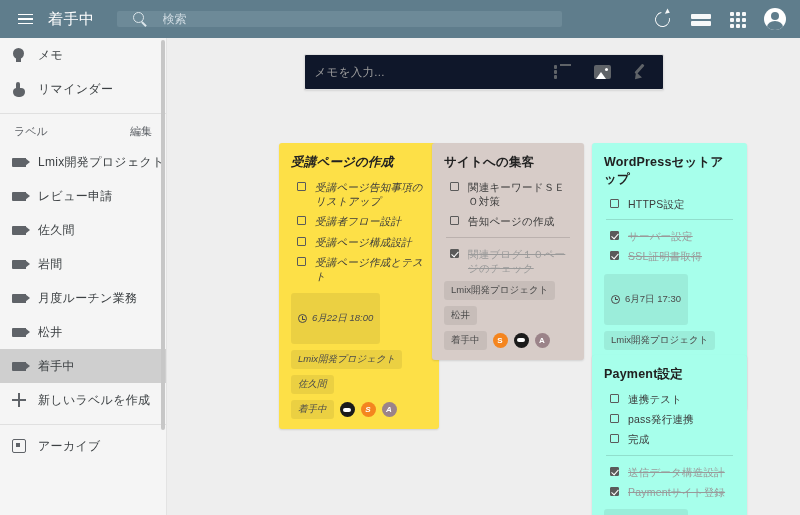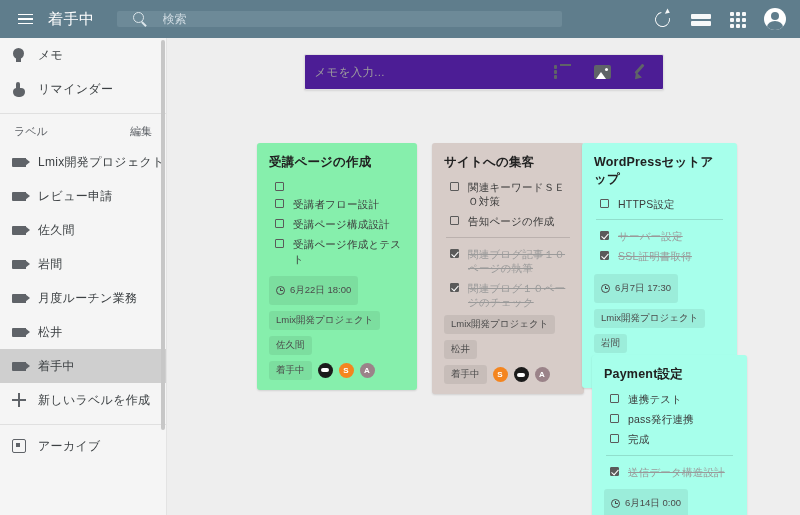--- a/index.html
+++ b/index.html
@@ -170,21 +170,21 @@
     background: #c7c7c7; border-radius: 2px;
   }
 
   
   .main {
     position: absolute; top: 38px; left: 167px; right: 0; bottom: 0;
     background: #eeeeee; overflow: hidden;
   }
   .note-input-bar {
     width: 360px; height: 36px; margin: 16px auto 0 auto;
-    background: #4c1d95; border: 1px solid #e0e0e0; border-radius: 2px;
+    background: #0f172a; border: 1px solid #e0e0e0; border-radius: 2px;
     box-shadow: 0 1px 2px rgba(0,0,0,.10);
     display: flex; align-items: center; padding: 0 10px;
   }
   .note-input-bar .ph {
     font-size: 11.5px; color: #9e9e9e; flex: 1; letter-spacing: .3px;
   }
   .nib-icons { display: flex; align-items: center; gap: 22px; padding-right: 4px; }
   .nib { width: 18px; height: 16px; position: relative; cursor: pointer; }
   
   .ico-checklist i {
@@ -245,21 +245,21 @@
     width: 3px; height: 6px; border: solid #ffffff; border-width: 0 1.4px 1.4px 0;
     transform: rotate(42deg);
   }
   .chk-text { font-size: 10.5px; color: #3b3b3b; line-height: 1.35; letter-spacing: .2px; }
   .chk-row.done .chk-text { color: #9a9a9a; text-decoration: line-through; }
   .chk-div { height: 1px; background: rgba(0,0,0,.13); margin: 8px 2px 9px 2px; }
 
   .date-chip {
     display: inline-flex; align-items: center; gap: 5px;
     background: rgba(0,0,0,.07); border-radius: 3px;
-    padding: 8px 7px; font-size: 9.5px; color: #4a4a4a; margin-top: 4px;
+    padding: 19px 7px; font-size: 9.5px; color: #4a4a4a; margin-top: 4px;
   }
   .clock-ico {
     width: 9px; height: 9px; border: 1.2px solid #4a4a4a; border-radius: 50%;
     position: relative; flex: 0 0 9px;
   }
   .clock-ico::before {
     content: ""; position: absolute; left: 3px; top: 1.4px; width: 1px; height: 3.2px; background: #4a4a4a;
   }
   .clock-ico::after {
     content: ""; position: absolute; left: 3.4px; top: 3.6px; width: 3px; height: 1px; background: #4a4a4a;
@@ -410,22 +410,23 @@
             <b></b>
             <i></i>
             <i></i>
             <i></i>
         </div>
         <div class="nib ico-image"></div>
         <div class="nib ico-brush"></div>
       </div>
     </div>
     <div class="board" id="board">
-        <div class="card" style="background: #86efac; left: 90px; top: 45px; width: 160px;"><div class="card-title">受講ページの作成</div><div class="chk-row">
-            <span class="chk-box"></span>
+        <div class="card" style="background: #fde047; left: 112px; top: 45px; width: 160px; font-style: italic;"><div class="card-title">受講ページの作成</div><div class="chk-row">
+            <span class="chk-box"></span>
+            <span class="chk-text">受講ページ告知事項のリストアップ</span>
           </div><div class="chk-row">
             <span class="chk-box"></span>
             <span class="chk-text">受講者フロー設計</span>
           </div><div class="chk-row">
             <span class="chk-box"></span>
             <span class="chk-text">受講ページ構成設計</span>
           </div><div class="chk-row">
             <span class="chk-box"></span>
             <span class="chk-text">受講ページ作成とテスト</span>
           </div><div class="date-chip">
@@ -446,38 +447,34 @@
             <span class="chk-box"></span>
             <span class="chk-text">関連キーワードＳＥＯ対策</span>
           </div>
           <div class="chk-row">
             <span class="chk-box"></span>
             <span class="chk-text">告知ページの作成</span>
           </div>
           <div class="chk-div"></div>
           <div class="chk-row done">
             <span class="chk-box"></span>
-            <span class="chk-text">関連ブログ記事１０ページの執筆</span>
-          </div>
-          <div class="chk-row done">
-            <span class="chk-box"></span>
             <span class="chk-text">関連ブログ１０ページのチェック</span>
           </div>
           <div class="chips">
             <span class="chip">Lmix開発プロジェクト</span>
             <span class="chip">松井</span>
           </div>
           <div class="people-row">
             <span class="chip">着手中</span>
             <span class="pavatar orange">S</span>
             <span class="pavatar dark"></span>
             <span class="pavatar mauve">A</span>
           </div>
         </div>
-        <div class="card" style="background: rgb(167, 255, 235); left: 415px; top: 45px; width: 155px;"><div class="card-title">WordPressセットアップ</div><div class="chk-row">
+        <div class="card" style="background: rgb(167, 255, 235); left: 425px; top: 45px; width: 155px;"><div class="card-title">WordPressセットアップ</div><div class="chk-row">
             <span class="chk-box"></span>
             <span class="chk-text">HTTPS設定</span>
           </div><div class="chk-div"></div><div class="chk-row done">
             <span class="chk-box"></span>
             <span class="chk-text">サーバー設定</span>
           </div><div class="chk-row done">
             <span class="chk-box"></span>
             <span class="chk-text">SSL証明書取得</span>
           </div><div class="date-chip">
             <span class="clock-ico"></span>
@@ -496,20 +493,23 @@
             <span class="chk-text">連携テスト</span>
           </div><div class="chk-row">
             <span class="chk-box"></span>
             <span class="chk-text">pass発行連携</span>
           </div><div class="chk-row">
             <span class="chk-box"></span>
             <span class="chk-text">完成</span>
           </div><div class="chk-div"></div><div class="chk-row done">
             <span class="chk-box"></span>
             <span class="chk-text">送信データ構造設計</span>
+          </div><div class="chk-row done">
+            <span class="chk-box"></span>
+            <span class="chk-text">Paymentサイト登録</span>
           </div><div class="date-chip">
             <span class="clock-ico"></span>
             <span>6月14日 0:00</span>
           </div></div>
       </div>
   </div>
 
 </div>
 
 </body></html>

